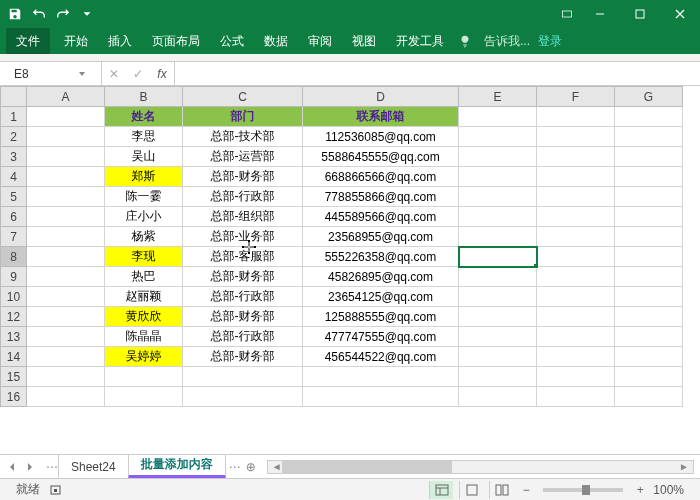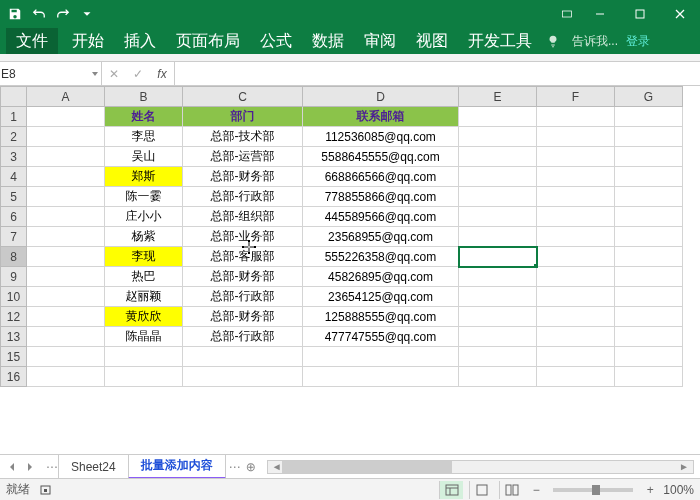--- a/index.html
+++ b/index.html
@@ -7,29 +7,29 @@
 .title-bar{background:#0d7d42;height:28px;display:flex;align-items:center;color:#fff;position:relative}
 .qat{display:flex;align-items:center;gap:2px;padding-left:4px}
 .qat-btn{width:22px;height:22px;display:flex;align-items:center;justify-content:center;color:#fff}
 .qat-btn svg{width:14px;height:14px}
 .title-text{position:absolute;left:50%;transform:translateX(-50%);color:#fff;font-size:12px}
 .win-btns{margin-left:auto;display:flex;align-items:center;gap:0}
 .win-btn{width:40px;height:28px;display:flex;align-items:center;justify-content:center;color:#fff}
 .win-btn svg{width:12px;height:12px}
 .win-btn.ribbon-toggle,.win-btn.help{width:26px}
 .ribbon-tabs{background:#0d7d42;height:26px;display:flex;align-items:stretch;color:#fff;padding-left:6px}
-.rtab{padding:0 10px;display:flex;align-items:center;color:#fff;cursor:pointer;font-size:16px}
+.rtab{padding:0 10px;display:flex;align-items:center;color:#fff;cursor:pointer;font-size:12px}
 .rtab.file{background:#0a6334;margin-right:4px}
 .rtell{margin-left:4px;display:flex;align-items:center;gap:12px;color:#cfe8d8}
 .rtell svg{width:14px;height:14px}
 .share-btn{margin-left:auto;display:flex;align-items:center;gap:4px;padding:0 8px;color:#fff}
 .share-btn svg{width:12px;height:12px}
 .login{padding:0 8px;display:flex;align-items:center;color:#5eead4}
 .formula-row{height:24px;display:flex;align-items:stretch;border-bottom:1px solid #ccc;background:#fff}
-.name-box{width:102px;border-right:1px solid #ccc;display:flex;align-items:center;padding:0 1px;background:#fff;justify-content:space-between}
+.name-box{width:102px;border-right:1px solid #ccc;display:flex;align-items:center;padding:0 14px;background:#fff;justify-content:space-between}
 .name-box span{color:#333}
 .name-box svg{width:10px;height:10px;fill:#888}
 .fx-btns{display:flex;align-items:center;border-right:1px solid #ccc}
 .fx-btn{width:24px;display:flex;align-items:center;justify-content:center;color:#aaa}
 .fx-btn.fx{font-style:italic;color:#555}
 .fx-input{flex:1;padding:0 6px;display:flex;align-items:center;color:#333}
 .sheet-area{flex:1;display:flex;flex-direction:column;overflow:hidden;background:#fff}
 .grid{flex:1;overflow:auto;position:relative}
 table{border-collapse:collapse;table-layout:fixed}
 th,td{border:1px solid #d4d4d4;height:20px;text-align:center;font-size:12px;background:#fff;overflow:hidden;white-space:nowrap;text-overflow:clip}
@@ -41,27 +41,27 @@
 .header-cell{background:#8bc34a!important;color:#4c1d95;font-weight:bold}
 .hl{background:#ffff00!important}
 .active-cell{outline:2px solid #0d7d42;outline-offset:-1px;position:relative}
 .fill-handle{position:absolute;right:-3px;bottom:-3px;width:6px;height:6px;background:#0d7d42;border:1px solid #fff}
 .cursor-plus{position:absolute;pointer-events:none;z-index:10}
 .sheet-tabs{height:24px;display:flex;align-items:center;background:#fff;border-top:1px solid #ccc}
 .st-nav{display:flex;padding:0 4px;gap:2px}
 .st-nav-btn{width:16px;height:16px;display:flex;align-items:center;justify-content:center;color:#888}
 .st-nav-btn svg{width:10px;height:10px}
 .stab{padding:0 12px;height:24px;border:1px solid #ccc;border-top:none;border-bottom:none;display:flex;align-items:center;background:#fff;margin-right:-1px;color:#444;cursor:pointer}
-.stab.active{background:#fff;border-bottom:2px solid #8b5cf6;color:#1d4ed8;font-weight:bold}
+.stab.active{background:#fff;border-bottom:4px solid #8b5cf6;color:#0f766e;font-weight:bold}
 .stab-add{width:20px;display:flex;align-items:center;justify-content:center;color:#888}
 .stab-dots{margin-left:4px;color:#888}
 .hscroll{flex:1;margin:0 6px;height:14px;background:#f0f0f0;border:1px solid #ccc;position:relative}
 .hscroll-thumb{position:absolute;left:0;top:0;bottom:0;width:40%;background:#cdcdcd}
 .hscroll-arr{width:14px;text-align:center;color:#888;font-size:10px}
-.status-bar{height:22px;background:#f3f3f3;border-top:1px solid #ccc;display:flex;align-items:center;padding:0 6px;color:#555;font-size:11px}
+.status-bar{height:22px;background:#f3f3f3;border-top:1px solid #ccc;display:flex;align-items:center;padding:0 16px;color:#555;font-size:11px}
 .status-left{display:flex;gap:10px;align-items:center}
 .status-right{margin-left:auto;display:flex;align-items:center;gap:6px}
 .view-btn{width:24px;height:18px;display:flex;align-items:center;justify-content:center;border-left:1px solid #ccc;color:#666}
 .view-btn.active{background:#d4f0dc}
 .zoom-slider{width:80px;height:4px;background:#ccc;position:relative;margin:0 4px}
 .zoom-thumb{position:absolute;left:48%;top:-3px;width:8px;height:10px;background:#888}
 .zoom-btn{width:14px;text-align:center;color:#666}
 .macro-icon{width:14px;height:14px}
 .col-A{width:78px}.col-B{width:78px}.col-C{width:120px}.col-D{width:156px}.col-E{width:78px}.col-F{width:78px}.col-G{width:68px}
 </style>
@@ -284,20 +284,30 @@
             <th class="row">13</th>
             <td class="col-A"></td>
             <td class="col-B">陈晶晶</td>
             <td class="col-C">总部-行政部</td>
             <td class="col-D">477747555@qq.com</td>
             <td class="col-E"></td>
             <td class="col-F"></td>
             <td class="col-G"></td>
           </tr>
           <tr>
+            <th class="row">14</th>
+            <td class="col-A"></td>
+            <td class="col-B hl">吴婷婷</td>
+            <td class="col-C">总部-财务部</td>
+            <td class="col-D">456544522@qq.com</td>
+            <td class="col-E"></td>
+            <td class="col-F"></td>
+            <td class="col-G"></td>
+          </tr>
+          <tr>
             <th class="row">15</th>
             <td class="col-A"></td>
             <td class="col-B"></td>
             <td class="col-C"></td>
             <td class="col-D"></td>
             <td class="col-E"></td>
             <td class="col-F"></td>
             <td class="col-G"></td>
           </tr>
           <tr>

